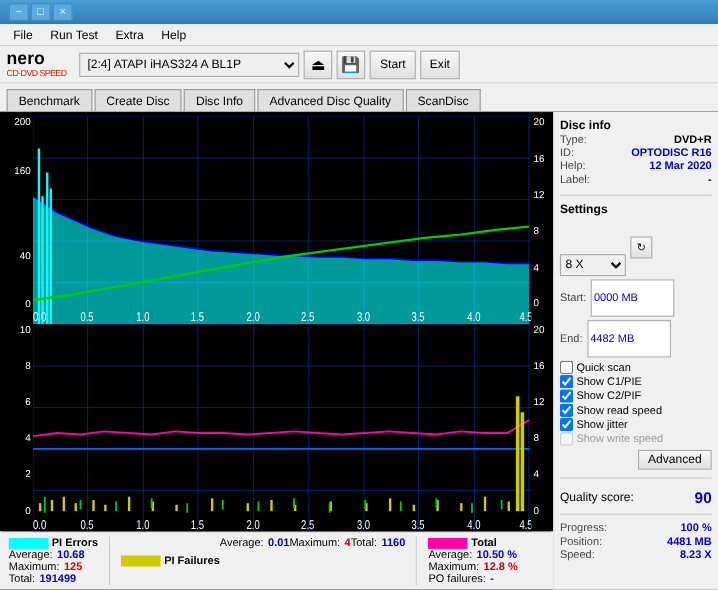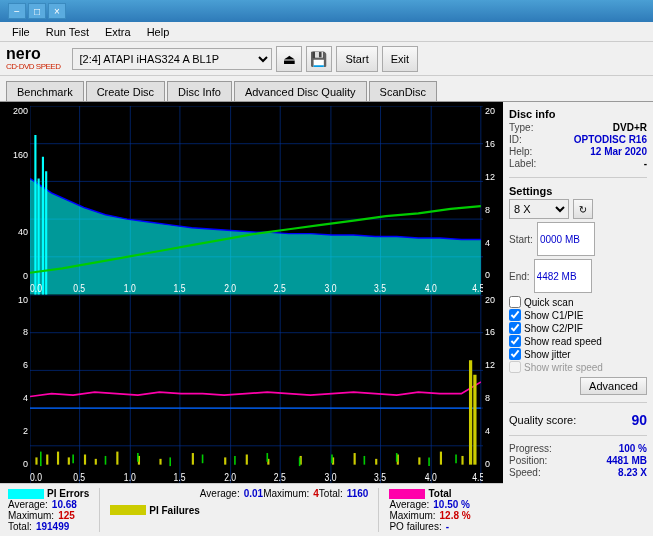--- a/index.html
+++ b/index.html
@@ -173,23 +173,24 @@
     .settings-row {
       display: flex;
       align-items: center;
       gap: 4px;
       margin-bottom: 3px;
     }
     .speed-select {
       width: 60px; height: 20px;
       font-size: 11px;
       border: 1px solid #aaa;
+      margin-top: 32px;
     }
     .mb-input {
-      width: 58px; height: 18px;
+      width: 76px; height: 18px;
       font-size: 10px;
       border: 1px solid #aaa;
       padding: 16px 2px;
       color: #0000cc;
     }
     .checkbox-row {
       display: flex;
       align-items: center;
       gap: 3px;
       font-size: 10px;

